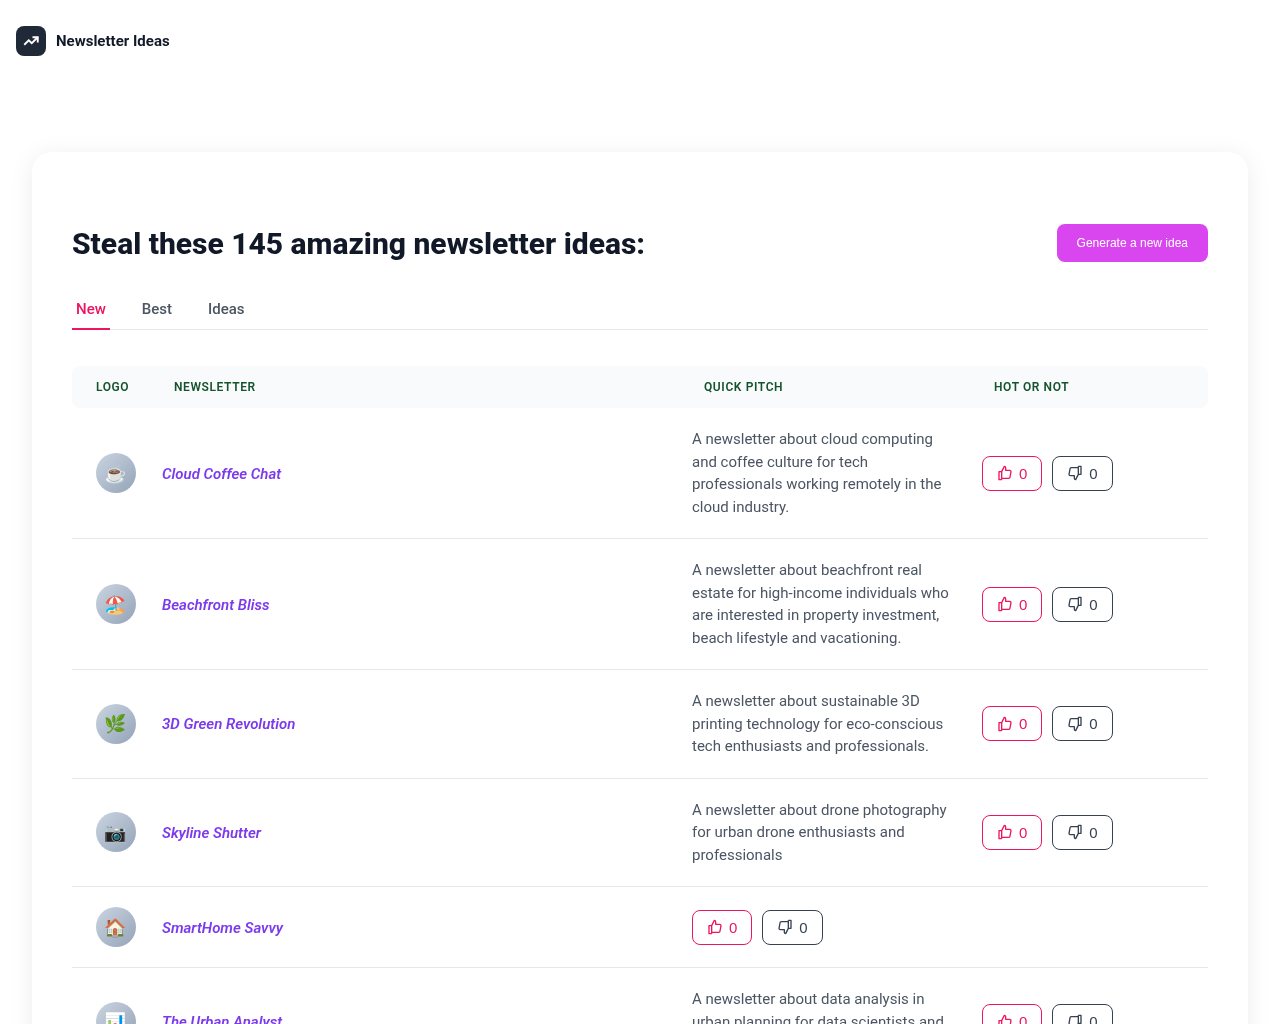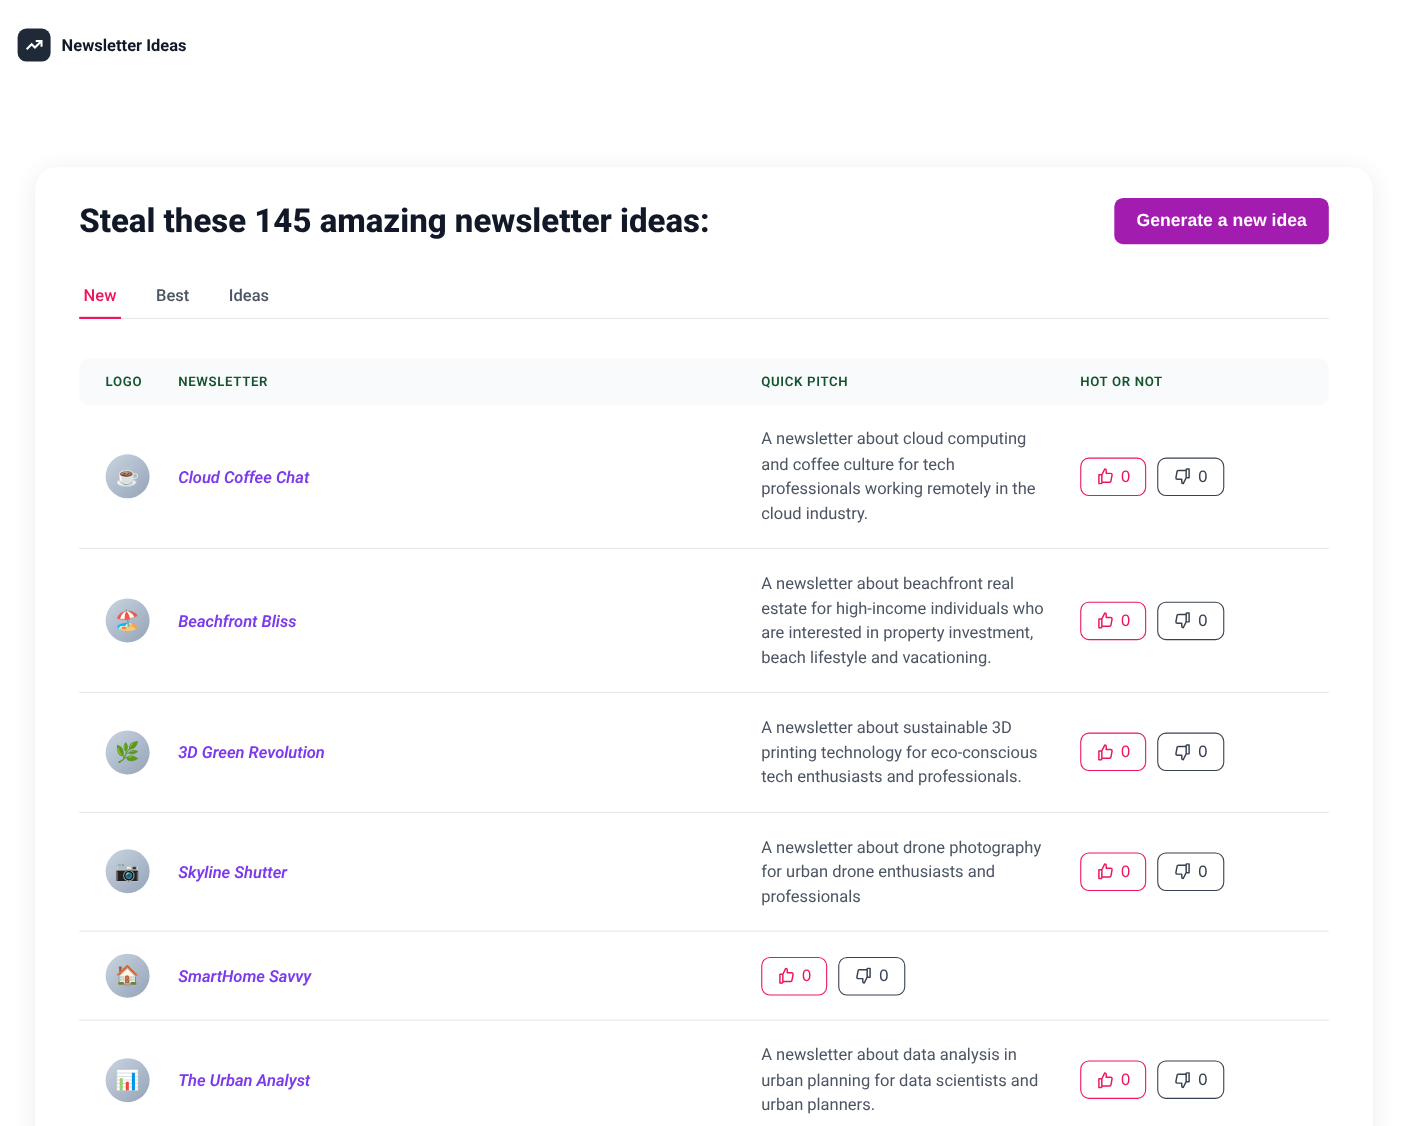--- a/index.html
+++ b/index.html
@@ -46,36 +46,37 @@
       border-radius: 20px;
       box-shadow: 0 4px 24px rgba(0,0,0,0.08);
       padding: 28px 40px;
     }
     
     .title-row {
       display: flex;
       justify-content: space-between;
       align-items: center;
       margin-bottom: 28px;
+      margin-top: 44px;
     }
     
     .page-title {
       font-size: 30px;
       font-weight: 800;
       color: #111827;
     }
     
     .generate-btn {
-      background: #a21caf;
+      background: #d946ef;
       color: #ffffff;
       border: none;
       border-radius: 8px;
       padding: 12px 20px;
-      font-size: 16px;
-      font-weight: 700;
+      font-size: 12px;
+      font-weight: 400;
       cursor: pointer;
     }
     
     .tabs {
       display: flex;
       gap: 28px;
       border-bottom: 1px solid #e5e7eb;
       margin-bottom: 36px;
     }
     
@@ -99,21 +100,21 @@
     }
     
     .table-header {
       display: flex;
       background: #f9fafb;
       border-radius: 8px;
       padding: 14px 0;
     }
     
     .col-logo { width: 90px; padding-left: 24px; }
-    .col-newsletter { width: 530px; padding-left: 0; }
+    .col-newsletter { width: 530px; padding-left: 0; margin-left: 12px; }
     .col-pitch { width: 290px; }
     .col-hot { width: 170px; padding-left: 0; }
     
     .th {
       font-size: 12px;
       font-weight: 600;
       letter-spacing: 0.05em;
       color: #14532d;
       text-transform: uppercase;
     }

